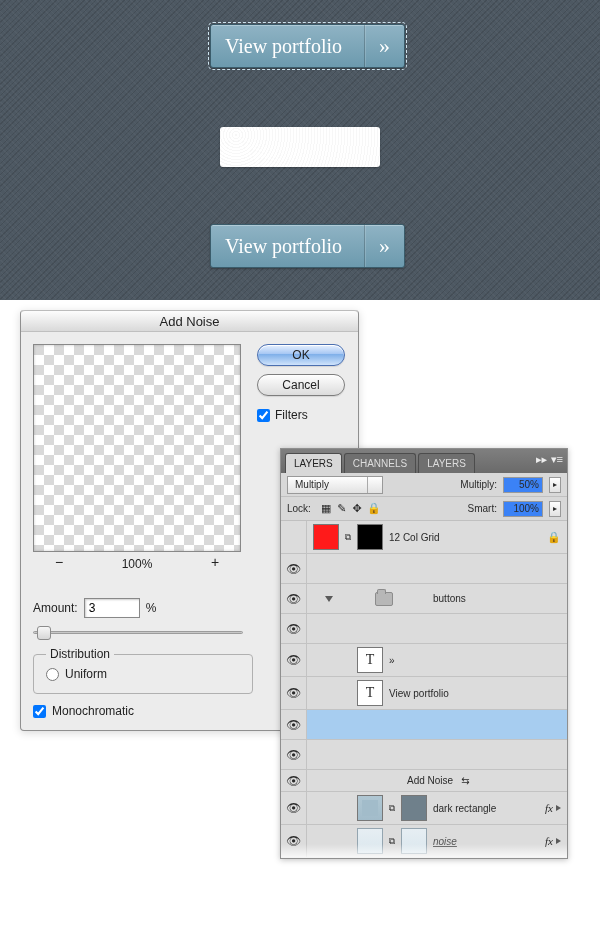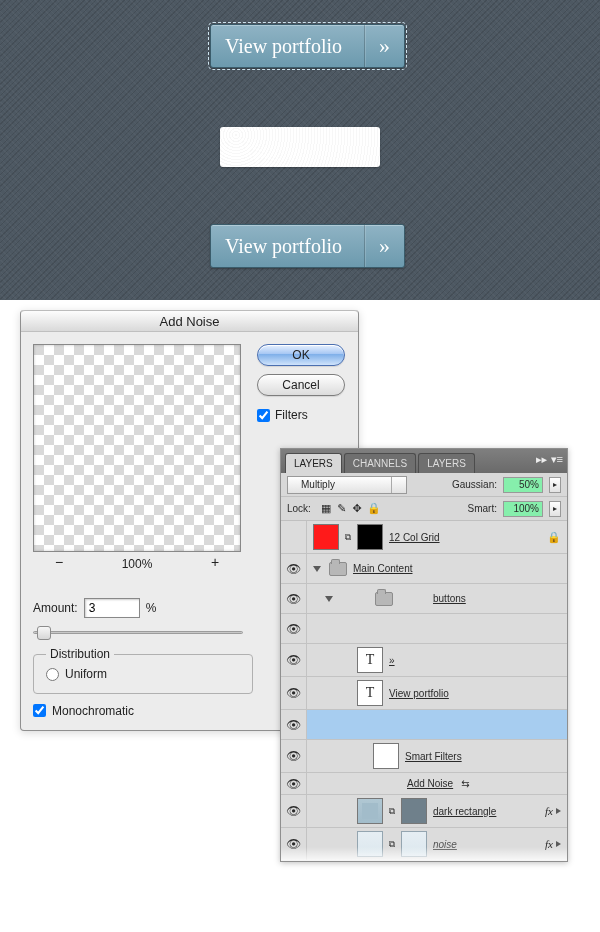--- a/index.html
+++ b/index.html
@@ -198,21 +198,21 @@
     position: relative;
     top: -18px;
     background: #ececec;
     padding: 0 4px;
     font-size: 12px;
     display: inline-block;
   }
   .fieldset .opts { margin-top: -12px; display: flex; flex-direction: column; }
   .radio-row { display: flex; align-items: center; gap: 6px; font-size: 12px; }
   .radio-row input { width: 13px; height: 13px; }
-  .mono-row { margin-top: 10px; display: flex; align-items: flex-start; gap: 6px; font-size: 12px; }
+  .mono-row { margin-top: 10px; display: flex; align-items: flex-end; gap: 6px; font-size: 12px; }
 
   
   .layers-panel {
     position: absolute;
     left: 280px;
     top: 448px;
     width: 288px;
     background: #d8d8d8;
     border: 1px solid #8f8f8f;
     box-shadow: 0 1px 6px rgba(0,0,0,.25);
@@ -253,44 +253,44 @@
     height: 24px;
     display: flex;
     align-items: center;
     padding: 0 6px;
     gap: 6px;
     border-bottom: 1px solid #c0c0c0;
     font-size: 10px;
   }
   .blend-select {
     height: 18px;
-    width: 120px;
+    width: 96px;
     border: 1px solid #999;
     background: linear-gradient(#fefefe,#e2e2e2);
     font-size: 10px;
-    padding: 0 18px 0 13px;
+    padding: 0 18px 0 7px;
     position: relative;
     line-height: 16px;
   }
   .blend-select::after {
     content: "";
     position: absolute; right: 0; top: 0;
     width: 14px; height: 16px;
     border-left: 1px solid #aaa;
     background:
       linear-gradient(#fefefe,#e2e2e2);
   }
   .blend-select .arrows {
     position: absolute; right: 3px; top: 2px;
     font-size: 7px; line-height: 6px;
   }
   .mini-input {
     width: 40px; height: 16px;
     border: 1px solid #999;
-    background: #86efac;
+    background: #3b82f6;
     font-size: 10px;
     text-align: right;
     padding: 0 3px;
     line-height: 14px;
   }
   .mini-arrow {
     width: 12px; height: 16px;
     border: 1px solid #999;
     background: linear-gradient(#fefefe,#e2e2e2);
     font-size: 8px; line-height: 14px; text-align: center;
@@ -386,21 +386,21 @@
   }
   .thumb.fill-darkblue { background: #6f808b; }
   .thumb.fill-lightblue { background: linear-gradient(#e6eef3,#dbe7ee); border: 1px solid #94a5b0; }
   .thumb.fill-red { background: #ff1a1a; }
   .thumb.fill-black { background: #000; }
   .mask-link {
     width: 6px; height: 10px;
     display: flex; align-items: center; justify-content: center;
     font-size: 9px;
   }
-  .layer-label { font-size: 10px; text-decoration: underline; }
+  .layer-label { font-size: 10px; }
   .layer-label.italic { font-style: italic; text-decoration: underline; color: #555; }
   .fx-badge {
     margin-left: auto;
     font-family: Georgia, serif;
     font-style: italic;
     font-size: 11px;
     display: flex;
     align-items: center;
     gap: 3px;
   }
@@ -492,21 +492,21 @@
       <span>▸▸</span>
       <span>▾≡</span>
     </div>
   </div>
 
   <div class="panel-row">
     <div class="blend-select">
       <span>Multiply</span>
       <span class="arrows">▲<br>▼</span>
     </div>
-    <span style="margin-left:auto">Gaussian:</span>
+    <span style="margin-left:auto">Multiply:</span>
     <div class="mini-input">50%</div>
     <div class="mini-arrow">▸</div>
   </div>
 
   <div class="panel-row">
     <span>Lock:</span>
     <div class="lock-icons">
       <span>▦</span>
       <span>✎</span>
       <span>✥</span>
@@ -525,25 +525,20 @@
         <div class="thumb fill-red"></div>
         <span class="mask-link">⧉</span>
         <div class="thumb fill-black"></div>
         <span class="layer-label">12 Col Grid</span>
         <span class="lock-right">🔒</span>
       </div>
     </div>
 
     <div class="layer-row">
       <div class="vis-cell">👁</div>
-      <div class="row-body">
-        <span class="twisty"></span>
-        <div class="folder-icon"></div>
-        <span class="layer-label">Main Content</span>
-      </div>
     </div>
 
     <div class="layer-row">
       <div class="vis-cell">👁</div>
       <div class="row-body indent-1">
         <span class="twisty"></span>
         <div class="folder-icon"></div>
         <span class="layer-label">buttons</span>
       </div>
     </div>
@@ -567,24 +562,20 @@
         <span class="layer-label">View portfolio</span>
       </div>
     </div>
 
     <div class="layer-row selected">
       <div class="vis-cell" style="background:#dcdcdc">👁</div>
     </div>
 
     <div class="layer-row">
       <div class="vis-cell">👁</div>
-      <div class="row-body indent-4">
-        <div class="thumb fill-white"></div>
-        <span class="layer-label">Smart Filters</span>
-      </div>
     </div>
 
     <div class="layer-row" style="min-height:22px">
       <div class="vis-cell">👁</div>
       <div class="row-body" style="padding-left:100px">
         <span class="layer-label">Add Noise</span>
         <span class="smart-icon">⇆</span>
       </div>
     </div>
 

